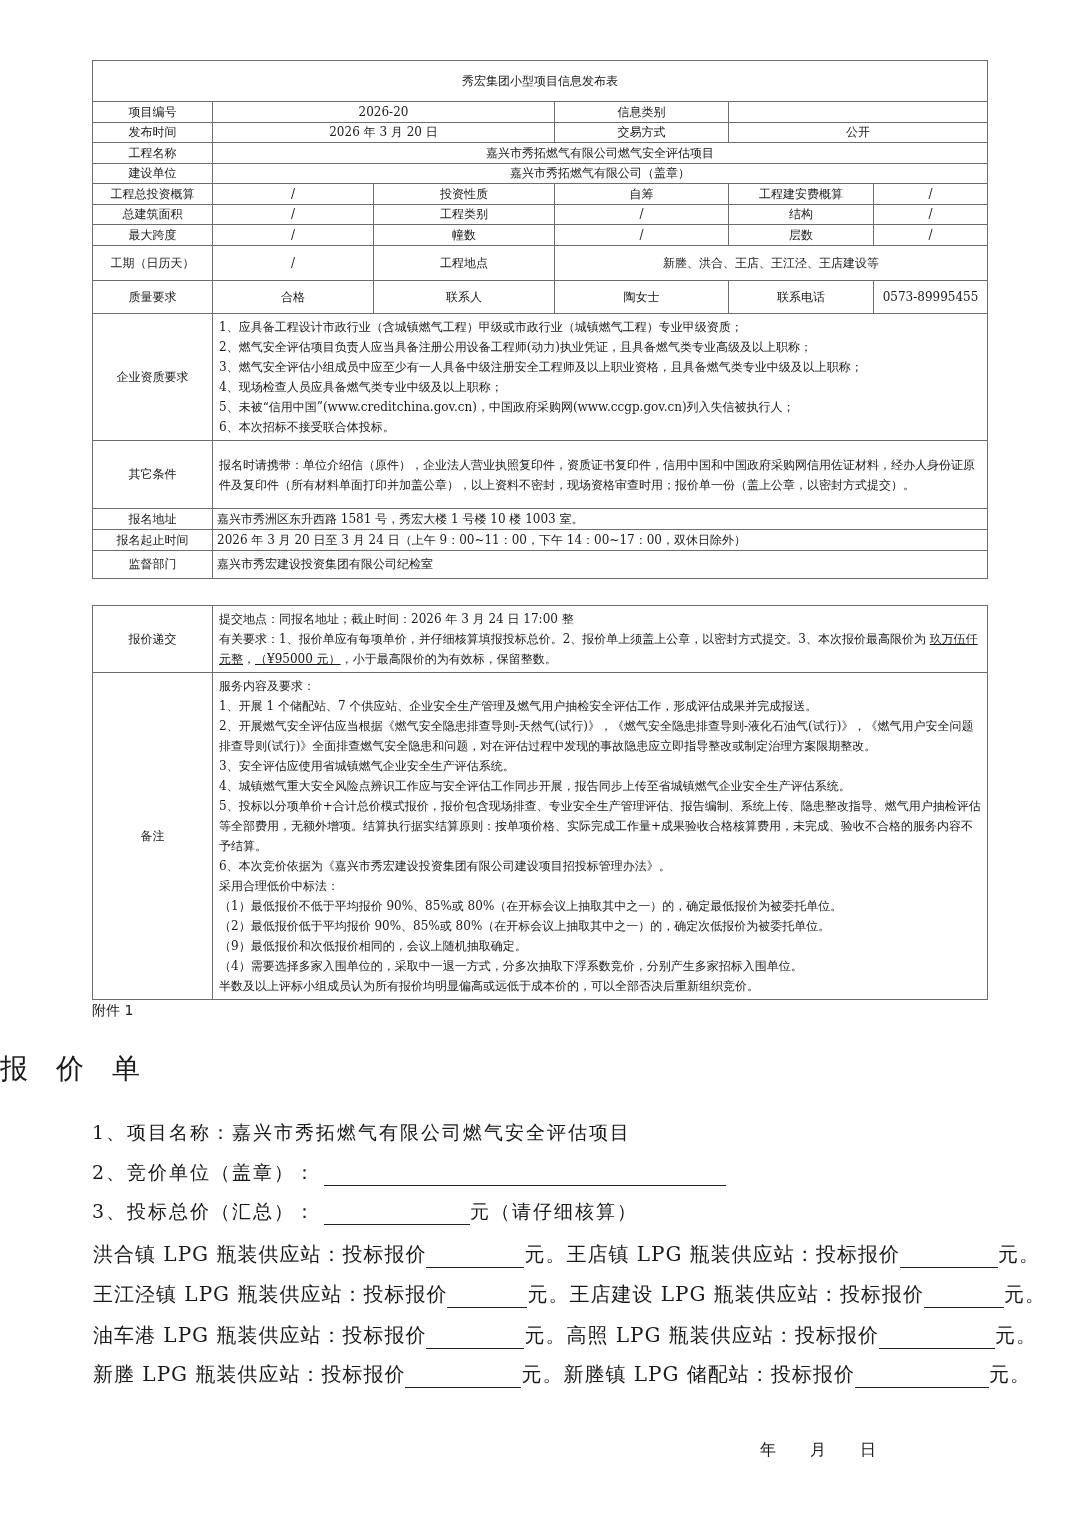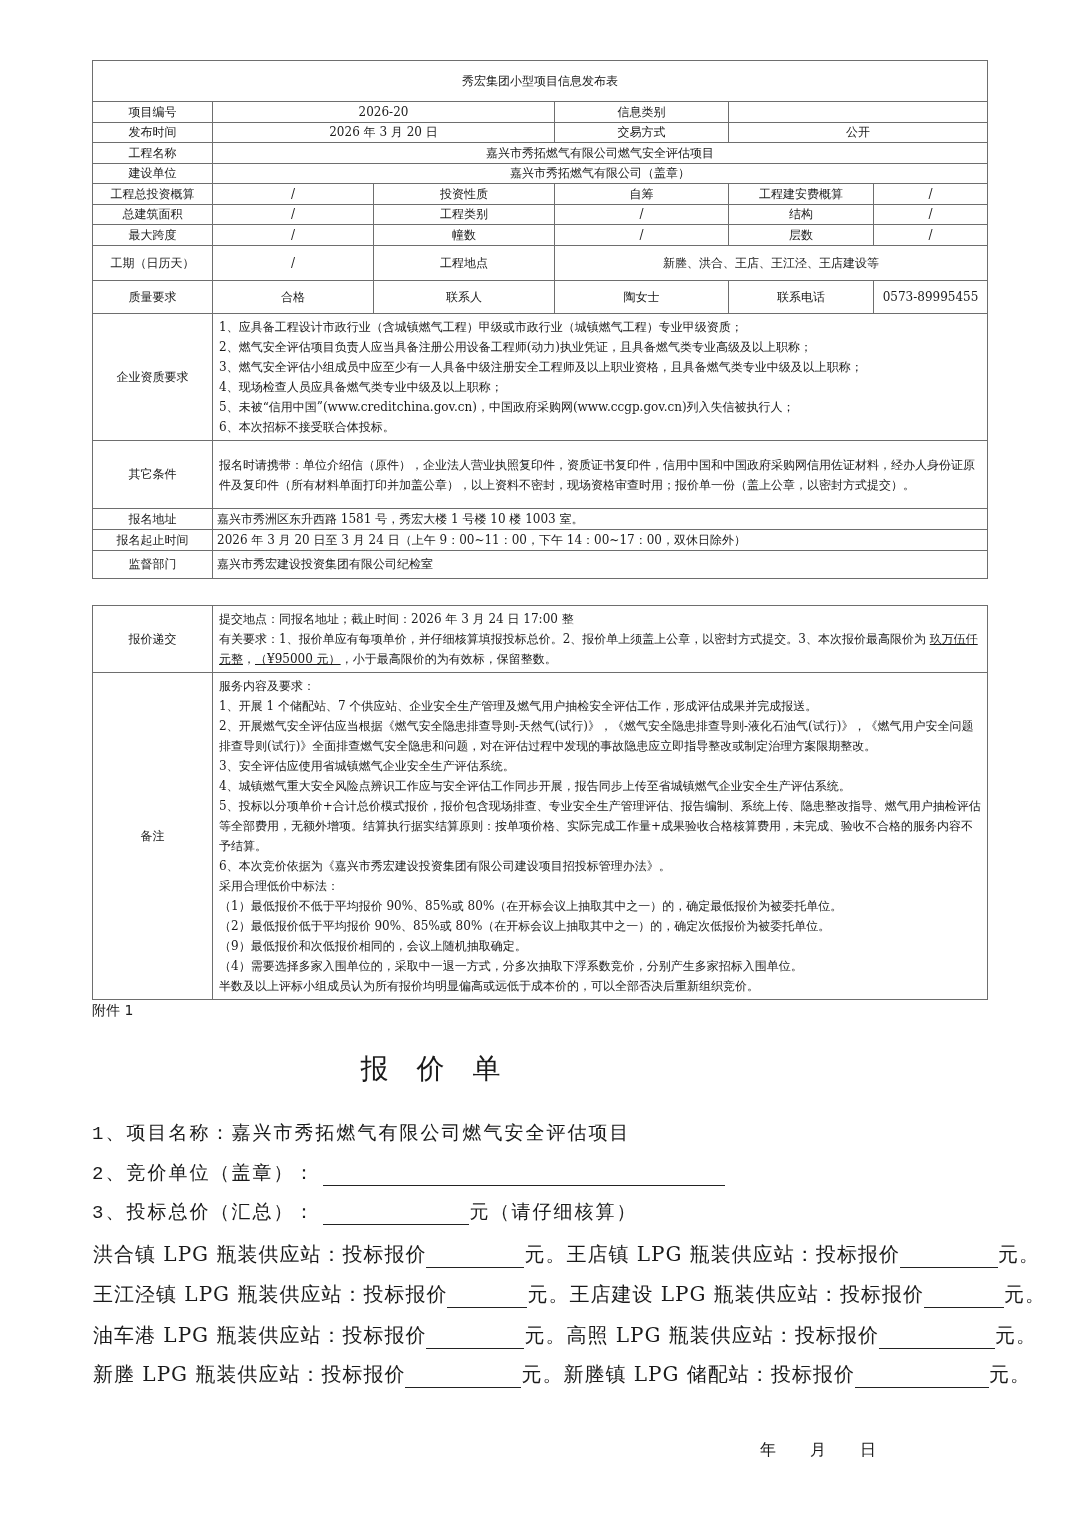--- a/index.html
+++ b/index.html
@@ -17,22 +17,22 @@
     text-align: center; vertical-align: middle; line-height: 1.2;
     white-space: nowrap; overflow: hidden;
   }
   table.grid td.left { text-align: left; white-space: normal; }
   td.title-cell { font-size: 20px; height: 40px; font-family: "DejaVu Sans", "Liberation Sans", sans-serif; }
   .multiline { padding: 3px 6px !important; line-height: 20px !important; margin-left: 36px; }
   .multiline div { white-space: normal; }
   b { font-weight: normal; }
   .u { text-decoration: underline; }
   .attach { position: absolute; left: 92px; top: 1002px; font-size: 14px; font-family: "DejaVu Sans", "Liberation Sans", sans-serif; }
-  .quote-title { position: absolute; left: 0; width: 889px; top: 1050px; text-align: center; font-size: 28px; letter-spacing: 28px; font-family: "DejaVu Sans", "Liberation Sans", sans-serif; }
-  .line { position: absolute; left: 92px; font-size: 19px; letter-spacing: 2px; white-space: nowrap; font-family: Liberation Mono, monospace; }
+  .quote-title { position: absolute; left: 0; width: 889px; top: 1050px; text-align: left; font-size: 28px; letter-spacing: 28px; font-family: "DejaVu Sans", "Liberation Sans", sans-serif; }
+  .line { position: absolute; left: 92px; font-size: 19px; letter-spacing: 2px; white-space: nowrap; }
   .sline { position: absolute; left: 93px; font-size: 20px; letter-spacing: 1px; white-space: nowrap; }
   .blank { display: inline-block; border-bottom: 1.5px solid #222; vertical-align: bottom; height: 18px; }
   .date-line { position: absolute; left: 760px; top: 1440px; font-size: 16px; word-spacing: 30px; white-space: nowrap; }
   .date-line span { margin-right: 34px; }
 </style>
 </head>
 <body>
 
 <table class="grid" style="top:60px;border-radius:22px;">
   <colgroup>

